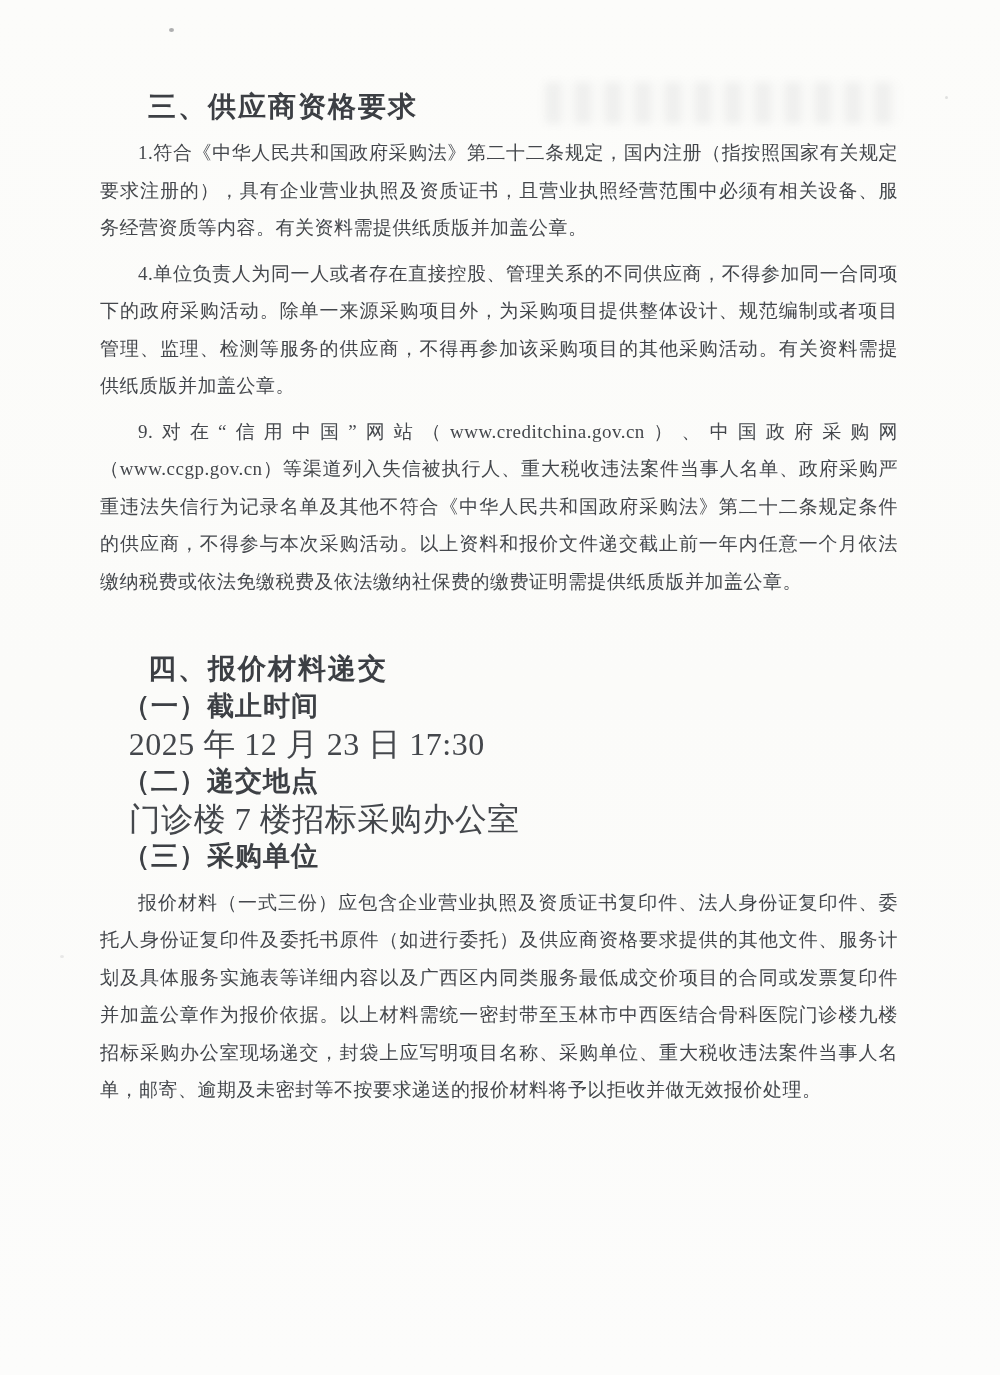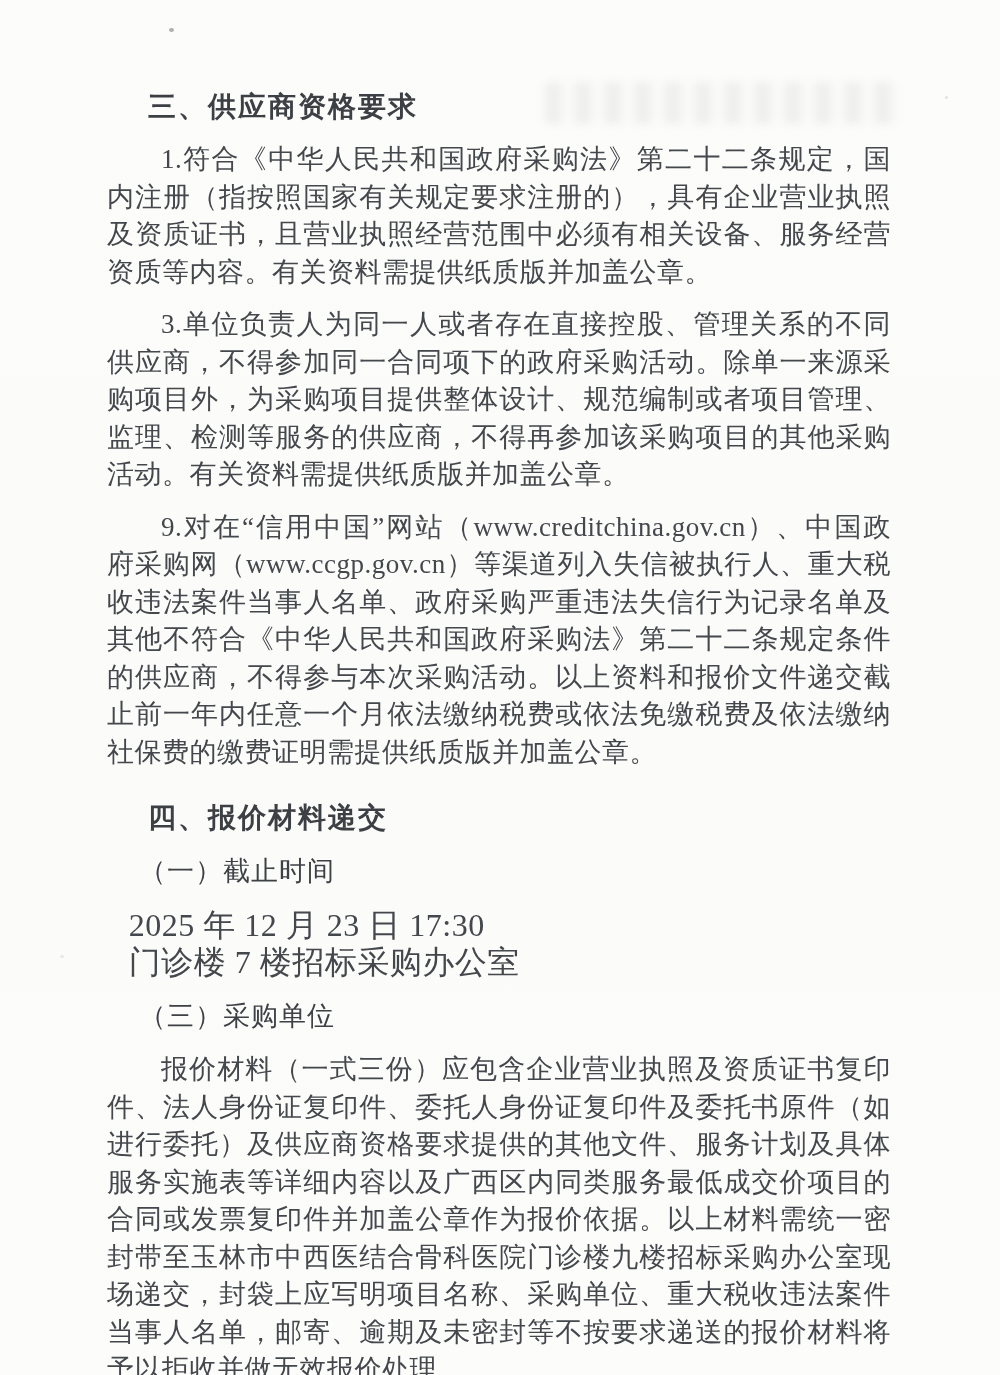--- a/index.html
+++ b/index.html
@@ -30,48 +30,48 @@
     font-family: Liberation Serif, serif;
     font-weight: 700;
     font-size: 28px;
     line-height: 38px;
     text-indent: 2em;
     letter-spacing: 2px;
     color: #3c3f44;
     margin: 0;
   }
   .clause {
-    font-size: 27px;
+    font-size: 19px;
     line-height: 37.5px;
-    margin: 15px;
+    margin: 8px;
     text-indent: 2em;
     text-align: justify;
     text-justify: inter-character;
     letter-spacing: 0.5px;
     color: #44474c;
   }
   .sub-label {
     font-size: 27px;
     line-height: 37.5px;
-    font-weight: 400;
+    font-weight: 700;
     text-indent: 1.15em;
     letter-spacing: 1px;
-    margin: 16px;
+    margin: 0;
     color: #3d4045;
   }
   .value-line {
     font-size: 32px;
     line-height: 37.5px;
     text-indent: 1.15em;
     letter-spacing: 0.5px;
     margin: 0;
     color: #44474c;
   }
   .section-gap {
-    margin-top: 28px;
+    margin-top: 50px;
   }
   
   .ghost-bleed {
     position: absolute;
     left: 545px;
     top: 82px;
     width: 355px;
     height: 42px;
     background:
       repeating-linear-gradient(90deg,
@@ -103,31 +103,32 @@
   <div class="speck speck-1"></div>
   <div class="speck speck-2"></div>
   <div class="speck speck-3"></div>
 
   <div class="content">
 
     <h2 class="sec-heading">三、供应商资格要求</h2>
 
     <p class="clause">1.符合《中华人民共和国政府采购法》第二十二条规定，国内注册（指按照国家有关规定要求注册的），具有企业营业执照及资质证书，且营业执照经营范围中必须有相关设备、服务经营资质等内容。有关资料需提供纸质版并加盖公章。</p>
 
-    <p class="clause">3.单位负责人为同一人或者存在直接控股、管理关系的不同供应商，不得参加同一合同项下的政府采购活动。除单一来源采购项目外，为采购项目提供整体设计、规范编制或者项目管理、监理、检测等服务的供应商，不得再参加该采购项目的其他采购活动。有关资料需提供纸质版并加盖公章。</p>
+    <p class="clause">4.单位负责人为同一人或者存在直接控股、管理关系的不同供应商，不得参加同一合同项下的政府采购活动。除单一来源采购项目外，为采购项目提供整体设计、规范编制或者项目管理、监理、检测等服务的供应商，不得再参加该采购项目的其他采购活动。有关资料需提供纸质版并加盖公章。</p>
 
     <p class="clause">9.对在“信用中国”网站（www.creditchina.gov.cn）、中国政府采购网（www.ccgp.gov.cn）等渠道列入失信被执行人、重大税收违法案件当事人名单、政府采购严重违法失信行为记录名单及其他不符合《中华人民共和国政府采购法》第二十二条规定条件的供应商，不得参与本次采购活动。以上资料和报价文件递交截止前一年内任意一个月依法缴纳税费或依法免缴税费及依法缴纳社保费的缴费证明需提供纸质版并加盖公章。</p>
 
 
     <h2 class="sec-heading section-gap">四、报价材料递交</h2>
 
     <p class="sub-label">（一）截止时间</p>
 
     <p class="value-line">2025 年 12 月 23 日 17:30</p>
 
+    <p class="sub-label">（二）递交地点</p>
 
     <p class="value-line">门诊楼 7 楼招标采购办公室</p>
 
     <p class="sub-label">（三）采购单位</p>
 
     <p class="clause">报价材料（一式三份）应包含企业营业执照及资质证书复印件、法人身份证复印件、委托人身份证复印件及委托书原件（如进行委托）及供应商资格要求提供的其他文件、服务计划及具体服务实施表等详细内容以及广西区内同类服务最低成交价项目的合同或发票复印件并加盖公章作为报价依据。以上材料需统一密封带至玉林市中西医结合骨科医院门诊楼九楼招标采购办公室现场递交，封袋上应写明项目名称、采购单位、重大税收违法案件当事人名单，邮寄、逾期及未密封等不按要求递送的报价材料将予以拒收并做无效报价处理。</p>
 
   </div>
 </div>
 

